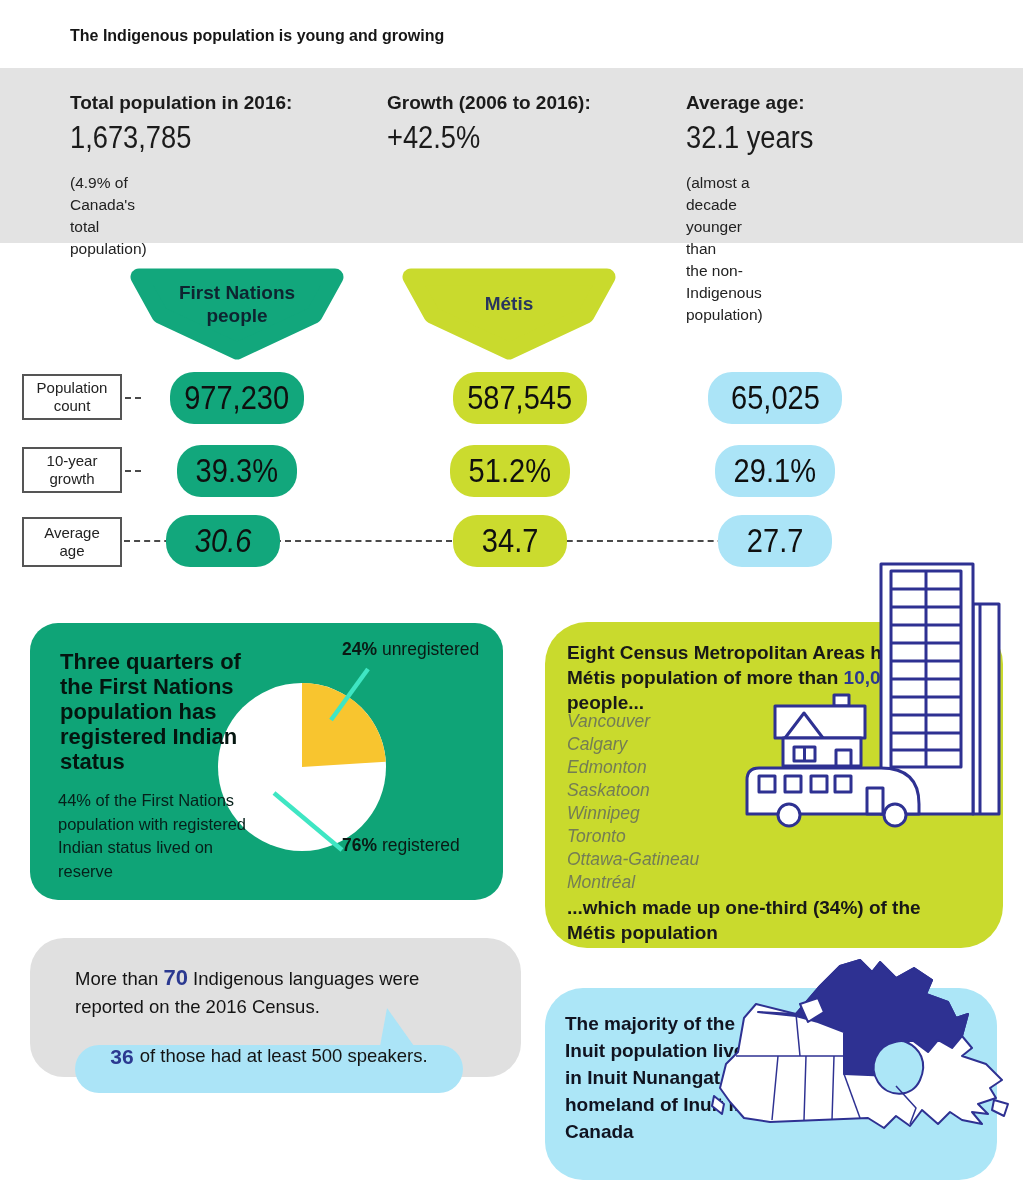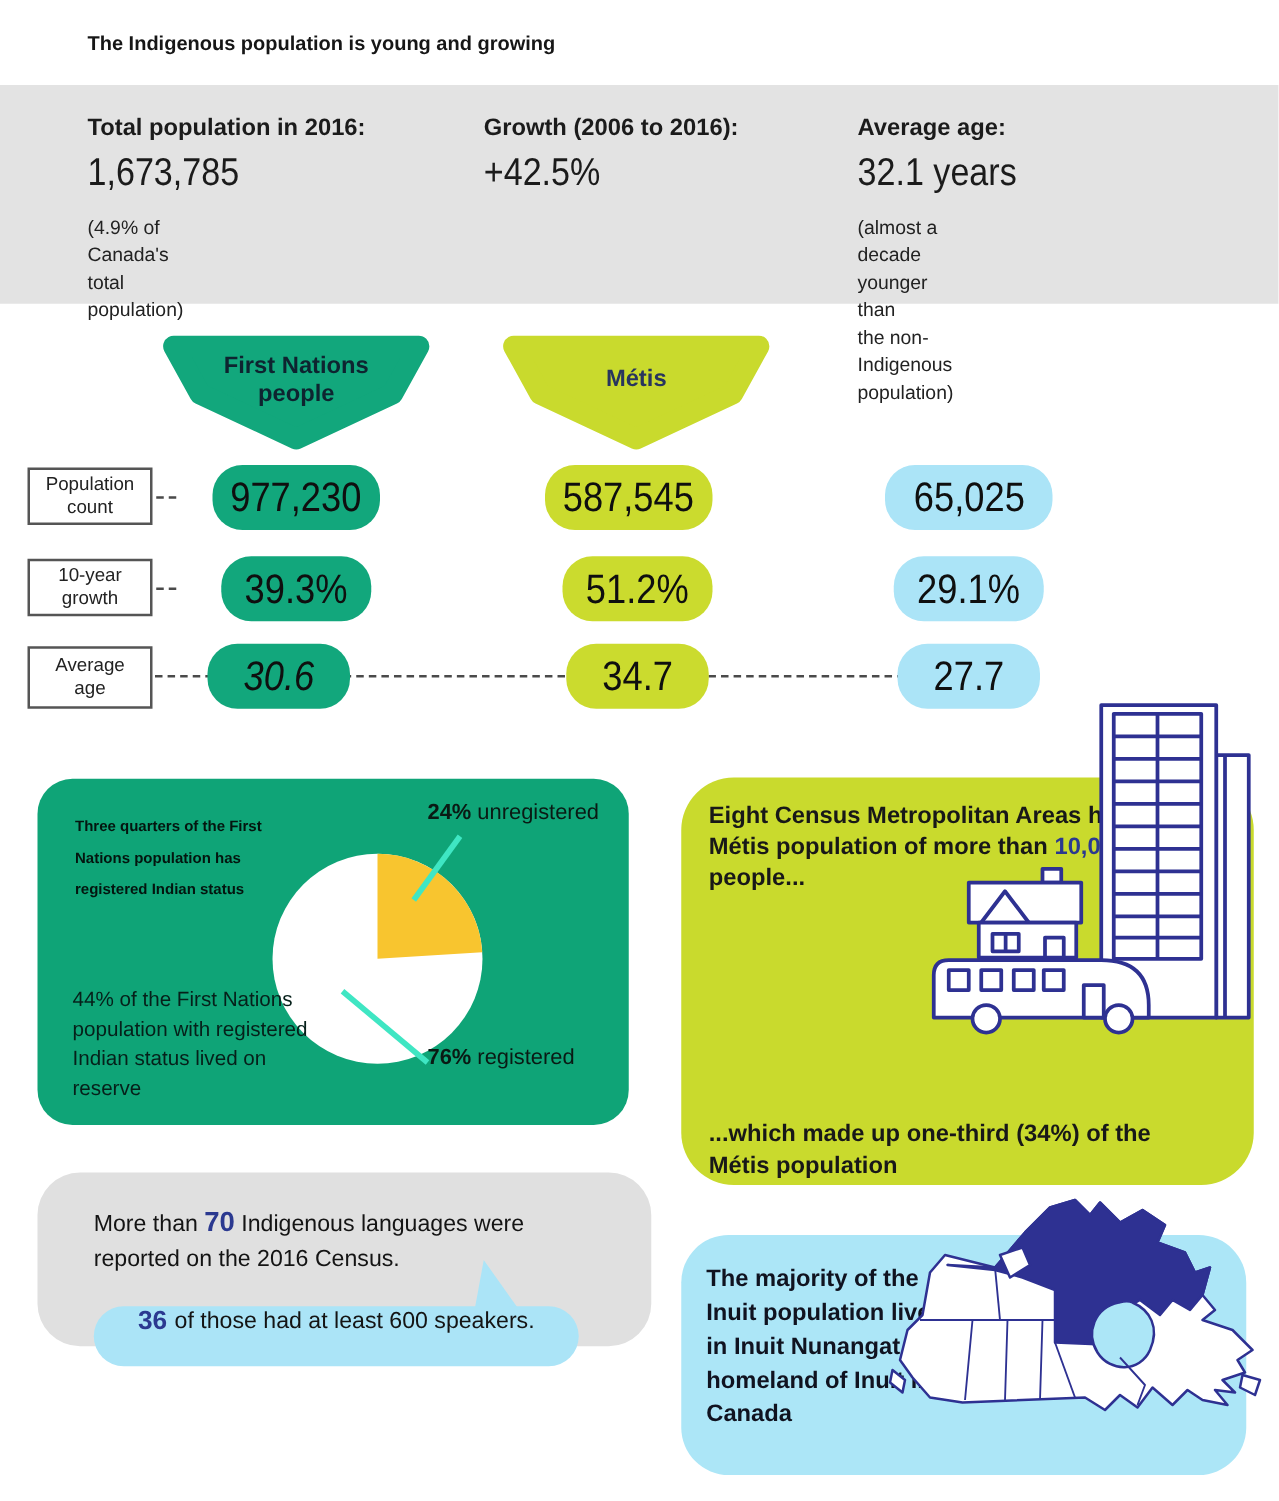--- a/index.html
+++ b/index.html
@@ -35,21 +35,21 @@
   .pill{position:absolute;height:52px;border-radius:24px;display:flex;align-items:center;justify-content:center;
         font-size:33px;color:#0f0f0f;z-index:1;}
   .pill.g{background:#12a77c;} .pill.y{background:#cbdb2e;} .pill.b{background:#abe4f7;}
   .dashline{position:absolute;border-top:2.5px dashed #4a4a4a;z-index:0;}
   #dash-row3{top:540px;left:124px;width:650px;}
   #dash-mini-1{top:397px;left:125px;width:16px;}
   #dash-mini-2{top:470px;left:125px;width:16px;}
 
   
   #green-box{left:30px;top:623px;width:473px;height:277px;border-radius:28px;background:#0fa477;}
-  #gb-heading{left:30px;top:26px;width:192px;font-size:12px;font-weight:bold;line-height:25px;color:#04150f;}
+  #gb-heading{left:30px;top:26px;width:192px;font-size:22px;font-weight:bold;line-height:25px;color:#04150f;}
   #gb-body{left:28px;top:166px;width:208px;font-size:16.5px;line-height:23.5px;color:#06201a;}
   .pie-label{position:absolute;font-size:17.5px;color:#0a1a14;white-space:nowrap;}
   .pie-label b{font-weight:bold;}
   #label-unreg{left:312px;top:16px;} #label-reg{left:312px;top:212px;}
 
   
   #metis-box{left:545px;top:622px;width:458px;height:326px;border-radius:42px;background:#c9da2d;}
   #mc-heading{left:22px;top:18px;width:388px;font-size:19px;font-weight:bold;line-height:25px;color:#181818;}
   #mc-heading .navy{color:#2b3990;}
   #mc-cities{left:22px;top:88px;list-style:none;margin:0;padding:0;}
@@ -118,21 +118,21 @@
   <div class="rowlabel pre" id="rowlabel-3">Average
 age</div>
 
   <div class="dashline" id="dash-mini-1"></div>
   <div class="dashline" id="dash-mini-2"></div>
   <div class="dashline" id="dash-row3"></div>
 
   <div class="pill g" style="left:170px;top:372px;width:134px;">
       <span class="cond">977,230</span>
     </div>
-  <div class="pill y" style="left:436px;top:372px;width:134px;justify-content:center;">
+  <div class="pill y" style="left:453px;top:372px;width:134px;justify-content:center;">
       <span class="cond">587,545</span>
     </div>
   <div class="pill b" style="left:708px;top:372px;width:134px;">
       <span class="cond">65,025</span>
     </div>
 
   <div class="pill g" style="left:177px;top:445px;width:120px;">
       <span class="cond">39.3%</span>
     </div>
   <div class="pill y" style="left:450px;top:445px;width:120px;text-align:right;">
@@ -160,20 +160,30 @@
       <line x1="244" y1="170" x2="312" y2="227" stroke="#3fe6c3" stroke-width="4.5"></line>
     </svg>
     <div id="gb-heading" class="abs">Three quarters of the First Nations population has registered Indian status</div>
     <div id="gb-body" class="abs">44% of the First Nations population with registered Indian status lived on reserve</div>
     <div class="pie-label" id="label-unreg"><b>24%</b><span> unregistered</span></div>
     <div class="pie-label" id="label-reg"><b>76%</b><span> registered</span></div>
   </div>
 
   <div id="metis-box" class="abs">
     <div id="mc-heading" class="abs"><span>Eight Census Metropolitan Areas had a Métis population of more than </span><span class="navy">10,000</span><span> people...</span></div>
+    <ul id="mc-cities" class="abs">
+      <li>Vancouver</li>
+      <li>Calgary</li>
+      <li>Edmonton</li>
+      <li>Saskatoon</li>
+      <li>Winnipeg</li>
+      <li>Toronto</li>
+      <li>Ottawa-Gatineau</li>
+      <li>Montréal</li>
+    </ul>
     <div id="mc-footer" class="abs">...which made up one-third (34%) of the Métis population</div>
   </div>
 
   <svg id="city-illustration" class="abs" viewBox="0 0 272 282">
     <g stroke="#2e3192" stroke-width="3" fill="#ffffff" stroke-linejoin="round">
 
       <rect x="238" y="52" width="26" height="210"></rect>
       <line x1="245" y1="52" x2="245" y2="262"></line>
 
       <rect x="146" y="12" width="92" height="250"></rect>
@@ -210,21 +220,21 @@
   </svg>
 
   <div id="lang-bubble" class="abs">
     <div id="lang-text" class="abs"><span>More than </span><span class="navy-num">70</span><span> Indigenous languages were reported on the 2016 Census.</span></div>
   </div>
   <svg id="lang-tail" class="abs" viewBox="0 0 42 42">
     <polygon points="11,2 4,40 38,40" fill="#abe4f7"></polygon>
   </svg>
   <div id="lang-pill" class="abs">
     <span class="navy-num">36</span>
-      <span> of those had at least 600 speakers.</span>
+      <span> of those had at least 500 speakers.</span>
   </div>
 
   <div id="inuit-box" class="abs">
     <div id="inuit-text" class="abs">The majority of the Inuit population lived in Inuit Nunangat, the homeland of Inuit in Canada</div>
   </div>
   <svg id="canada-map" class="abs" viewBox="0 0 318 226">
     <g stroke="#2e3192" stroke-width="2" stroke-linejoin="round">
 
       <path fill="#ffffff" d="M20,136 L26,112 L38,100 L44,66 L56,52 L96,62 L120,34 L140,14 L160,8 L172,20 L180,10
         L196,26 L214,16 L232,28 L226,42 L248,50 L256,66 L268,62 L262,84 L272,96 L262,104 L286,112 L302,128

